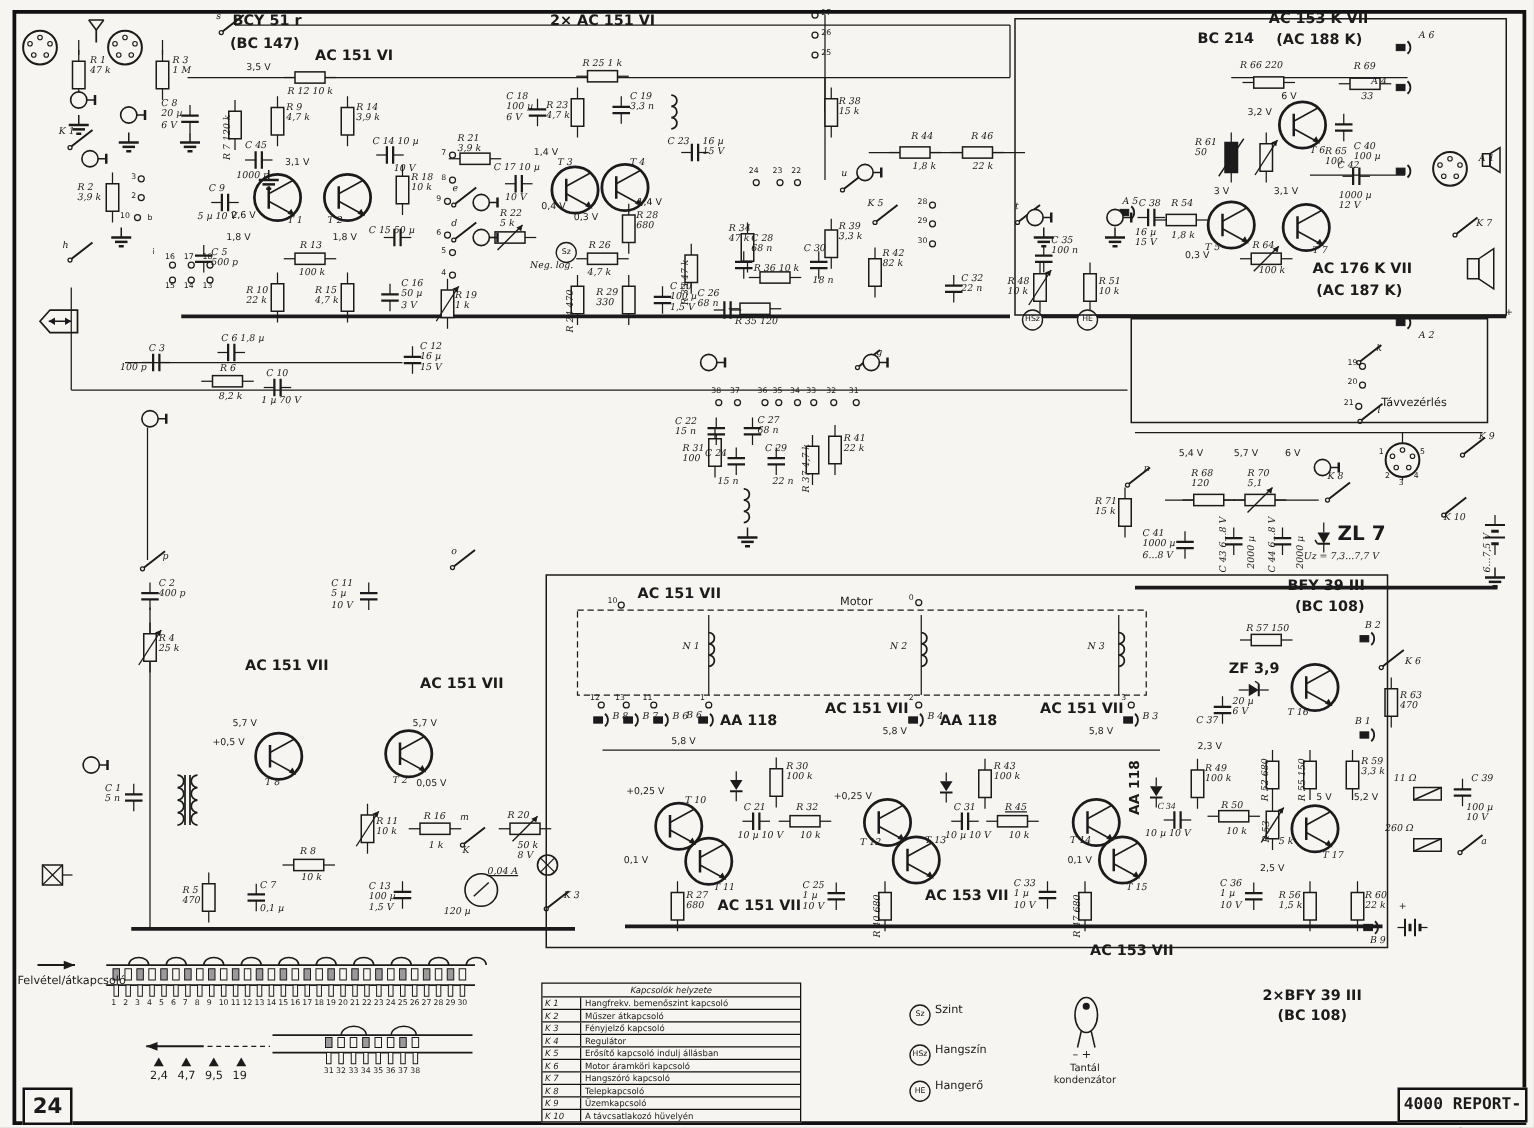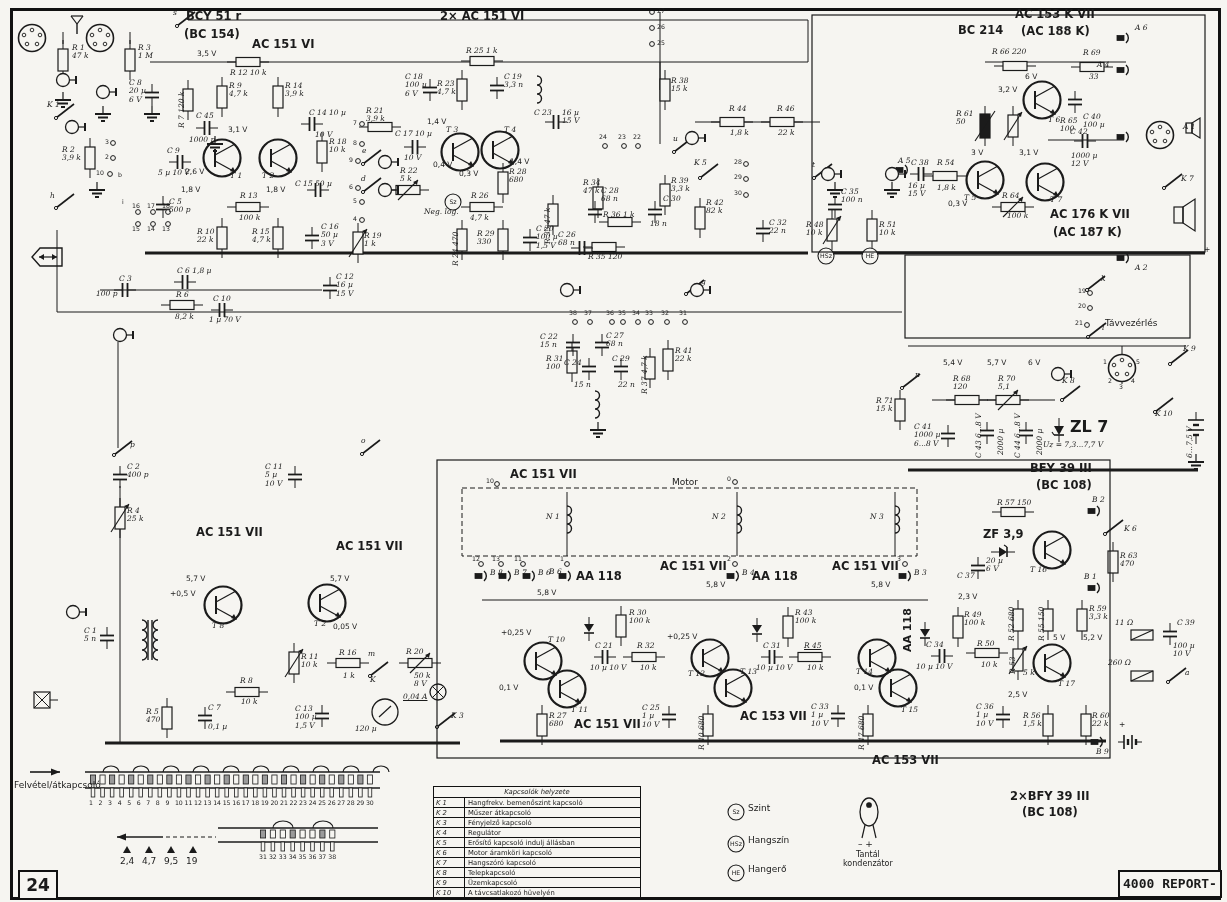--- a/index.html
+++ b/index.html
@@ -938,21 +938,21 @@
       <path d="M 193 846 l 4 7 h -8 z" fill="#1b1b1b" stroke="none" stroke-width="1.2"></path>
       <line x1="117" y1="837" x2="163" y2="837" stroke="#1b1b1b" stroke-width="1.6"></line>
       <path d="M 117 837 l 9 -3.5 v 7 z" fill="#1b1b1b" stroke="none" stroke-width="1.2"></path>
       <line x1="166" y1="837" x2="216" y2="837" stroke="#1b1b1b" stroke-width="1" stroke-dasharray="4 3"></line>
       <line x1="30" y1="772" x2="60" y2="772" stroke="#1b1b1b" stroke-width="1.6"></line>
       <path d="M 60 772 l -9 -3.5 v 7 z" fill="#1b1b1b" stroke="none" stroke-width="1.2"></path>
     </svg>
   <div id="frame"></div>
   <div id="labels">
       <div class="B" style="left: 186px; top: 10px;">BCY 51 r</div>
-      <div class="B" style="left: 184px; top: 28px;">(BC 154)</div>
+      <div class="B" style="left: 184px; top: 28px;">(BC 147)</div>
       <div class="B" style="left: 252px; top: 38px;">AC 151 VI</div>
       <div class="B" style="left: 440px; top: 10px;">2× AC 151 VI</div>
       <div class="B" style="left: 958px; top: 24px;">BC 214</div>
       <div class="B" style="left: 1015px; top: 8px;">AC 153 K VII</div>
       <div class="B" style="left: 1021px; top: 25px;">(AC 188 K)</div>
       <div class="B" style="left: 1050px; top: 208px;">AC 176 K VII</div>
       <div class="B" style="left: 1053px; top: 226px;">(AC 187 K)</div>
       <div class="B" style="left: 196px; top: 526px;">AC 151 VII</div>
       <div class="B" style="left: 336px; top: 540px;">AC 151 VII</div>
       <div class="B" style="left: 510px; top: 468px;">AC 151 VII</div>
@@ -1023,21 +1023,21 @@
       <div class="lbl" style="left: 471px; top: 192px;">R 26</div>
       <div class="lbl" style="left: 470px; top: 214px;">4,7 k</div>
       <div class="rot" style="left: 452px; top: 266px;">R 24  470</div>
       <div class="lbl" style="left: 509px; top: 168px;">R 28
 680</div>
       <div class="lbl" style="left: 477px; top: 230px;">R 29
 330</div>
       <div class="rot" style="left: 544px; top: 244px;">R 33  47 k</div>
       <div class="lbl" style="left: 583px; top: 179px;">R 34
 47 k</div>
-      <div class="lbl" style="left: 603px; top: 211px;">R 36  1 k</div>
+      <div class="lbl" style="left: 603px; top: 211px;">R 36  10 k</div>
       <div class="lbl" style="left: 588px; top: 253px;">R 35  120</div>
       <div class="lbl" style="left: 671px; top: 77px;">R 38
 15 k</div>
       <div class="lbl" style="left: 671px; top: 177px;">R 39
 3,3 k</div>
       <div class="lbl" style="left: 706px; top: 199px;">R 42
 82 k</div>
       <div class="lbl" style="left: 546px; top: 355px;">R 31
 100</div>
       <div class="rot" style="left: 641px; top: 394px;">R 37  4,7 k</div>
@@ -1114,21 +1114,21 @@
       <div class="lbl" style="left: 175px; top: 313px;">8,2 k</div>
       <div class="lbl" style="left: 129px; top: 79px;">C 8
 20 µ
 6 V</div>
       <div class="lbl" style="left: 196px; top: 112px;">C 45</div>
       <div class="lbl" style="left: 189px; top: 136px;">1000 p</div>
       <div class="lbl" style="left: 167px; top: 147px;">C 9</div>
       <div class="lbl" style="left: 158px; top: 169px;">5 µ  10 V</div>
       <div class="lbl" style="left: 169px; top: 198px;">C 5
 500 p</div>
-      <div class="lbl" style="left: 309px; top: 109px;">C 14  10 µ</div>
+      <div class="lbl" style="left: 298px; top: 109px;">C 14  10 µ</div>
       <div class="lbl" style="left: 315px; top: 131px;">10 V</div>
       <div class="lbl" style="left: 295px; top: 180px;">C 15  50 µ</div>
       <div class="lbl" style="left: 321px; top: 223px;">C 16
 50 µ
 3 V</div>
       <div class="lbl" style="left: 395px; top: 130px;">C 17  10 µ</div>
       <div class="lbl" style="left: 404px; top: 154px;">10 V</div>
       <div class="lbl" style="left: 336px; top: 273px;">C 12
 16 µ
 15 V</div>
@@ -1140,21 +1140,21 @@
       <div class="lbl" style="left: 534px; top: 109px;">C 23</div>
       <div class="lbl" style="left: 562px; top: 109px;">16 µ
 15 V</div>
       <div class="lbl" style="left: 536px; top: 225px;">C 20
 100 µ
 1,5 V</div>
       <div class="lbl" style="left: 601px; top: 187px;">C 28
 68 n</div>
       <div class="lbl" style="left: 558px; top: 231px;">C 26
 68 n</div>
-      <div class="lbl" style="left: 663px; top: 195px;">C 30</div>
+      <div class="lbl" style="left: 643px; top: 195px;">C 30</div>
       <div class="lbl" style="left: 650px; top: 220px;">18 n</div>
       <div class="lbl" style="left: 540px; top: 333px;">C 22
 15 n</div>
       <div class="lbl" style="left: 606px; top: 332px;">C 27
 68 n</div>
       <div class="lbl" style="left: 564px; top: 359px;">C 24</div>
       <div class="lbl" style="left: 574px; top: 381px;">15 n</div>
       <div class="lbl" style="left: 612px; top: 355px;">C 29</div>
       <div class="lbl" style="left: 618px; top: 381px;">22 n</div>
       <div class="lbl" style="left: 769px; top: 219px;">C 32
@@ -1179,21 +1179,21 @@
       <div class="lbl" style="left: 595px; top: 642px;">C 21</div>
       <div class="lbl" style="left: 590px; top: 664px;">10 µ  10 V</div>
       <div class="lbl" style="left: 642px; top: 704px;">C 25
 1 µ
 10 V</div>
       <div class="lbl" style="left: 763px; top: 642px;">C 31</div>
       <div class="lbl" style="left: 756px; top: 664px;">10 µ  10 V</div>
       <div class="lbl" style="left: 811px; top: 703px;">C 33
 1 µ
 10 V</div>
-      <div class="lbl" style="left: 926px; top: 641px;">C 34</div>
+      <div class="lbl" style="left: 926px; top: 641px; font-family: Liberation Serif, serif;">C 34</div>
       <div class="lbl" style="left: 916px; top: 663px;">10 µ  10 V</div>
       <div class="lbl" style="left: 976px; top: 703px;">C 36
 1 µ
 10 V</div>
       <div class="lbl" style="left: 957px; top: 572px;">C 37</div>
       <div class="lbl" style="left: 986px; top: 557px;">20 µ
 6 V</div>
       <div class="lbl" style="left: 1177px; top: 619px;">C 39</div>
       <div class="lbl" style="left: 1173px; top: 642px;">100 µ
 10 V</div>
@@ -1297,21 +1297,21 @@
       <div class="lbl" style="left: 1183px; top: 345px;">K 9</div>
       <div class="lbl" style="left: 1155px; top: 410px;">K 10</div>
       <div class="lbl" style="left: 1101px; top: 275px;">k</div>
       <div class="lbl" style="left: 1102px; top: 324px;">l</div>
       <div class="lbl" style="left: 370px; top: 676px;">K</div>
       <div class="lbl" style="left: 368px; top: 650px;">m</div>
       <div class="lbl" style="left: 451px; top: 712px;">K 3</div>
       <div class="lbl" style="left: 1124px; top: 525px;">K 6</div>
       <div class="lbl" style="left: 1181px; top: 175px;">K 7</div>
       <div class="lbl" style="left: 1185px; top: 669px;">a</div>
-      <div class="lbl" style="left: 403px; top: 693px; text-decoration: underline;">0,04 A</div>
+      <div class="lbl" style="left: 390px; top: 693px; text-decoration: underline;">0,04 A</div>
       <div class="lbl" style="left: 355px; top: 725px;">120 µ</div>
       <div class="rot" style="left: 1186px; top: 458px;">6...7,5 V</div>
       <div class="v" style="left: 1119px; top: 721px;">+</div>
       <div class="v" style="left: 1204px; top: 246px;">+</div>
       <div class="lbl" style="left: 1115px; top: 619px;">11 Ω</div>
       <div class="lbl" style="left: 1108px; top: 659px;">260 Ω</div>
       <div class="tiny" style="left: 445px; top: 199px; width: 16px; text-align: center;">Sz</div>
       <div class="tiny" style="left: 818px; top: 253px; width: 16px; text-align: center;">HSz</div>
       <div class="tiny" style="left: 862px; top: 253px; width: 16px; text-align: center;">HE</div>
       <div class="tiny" style="left: 728px; top: 809px; width: 16px; text-align: center;">Sz</div>

